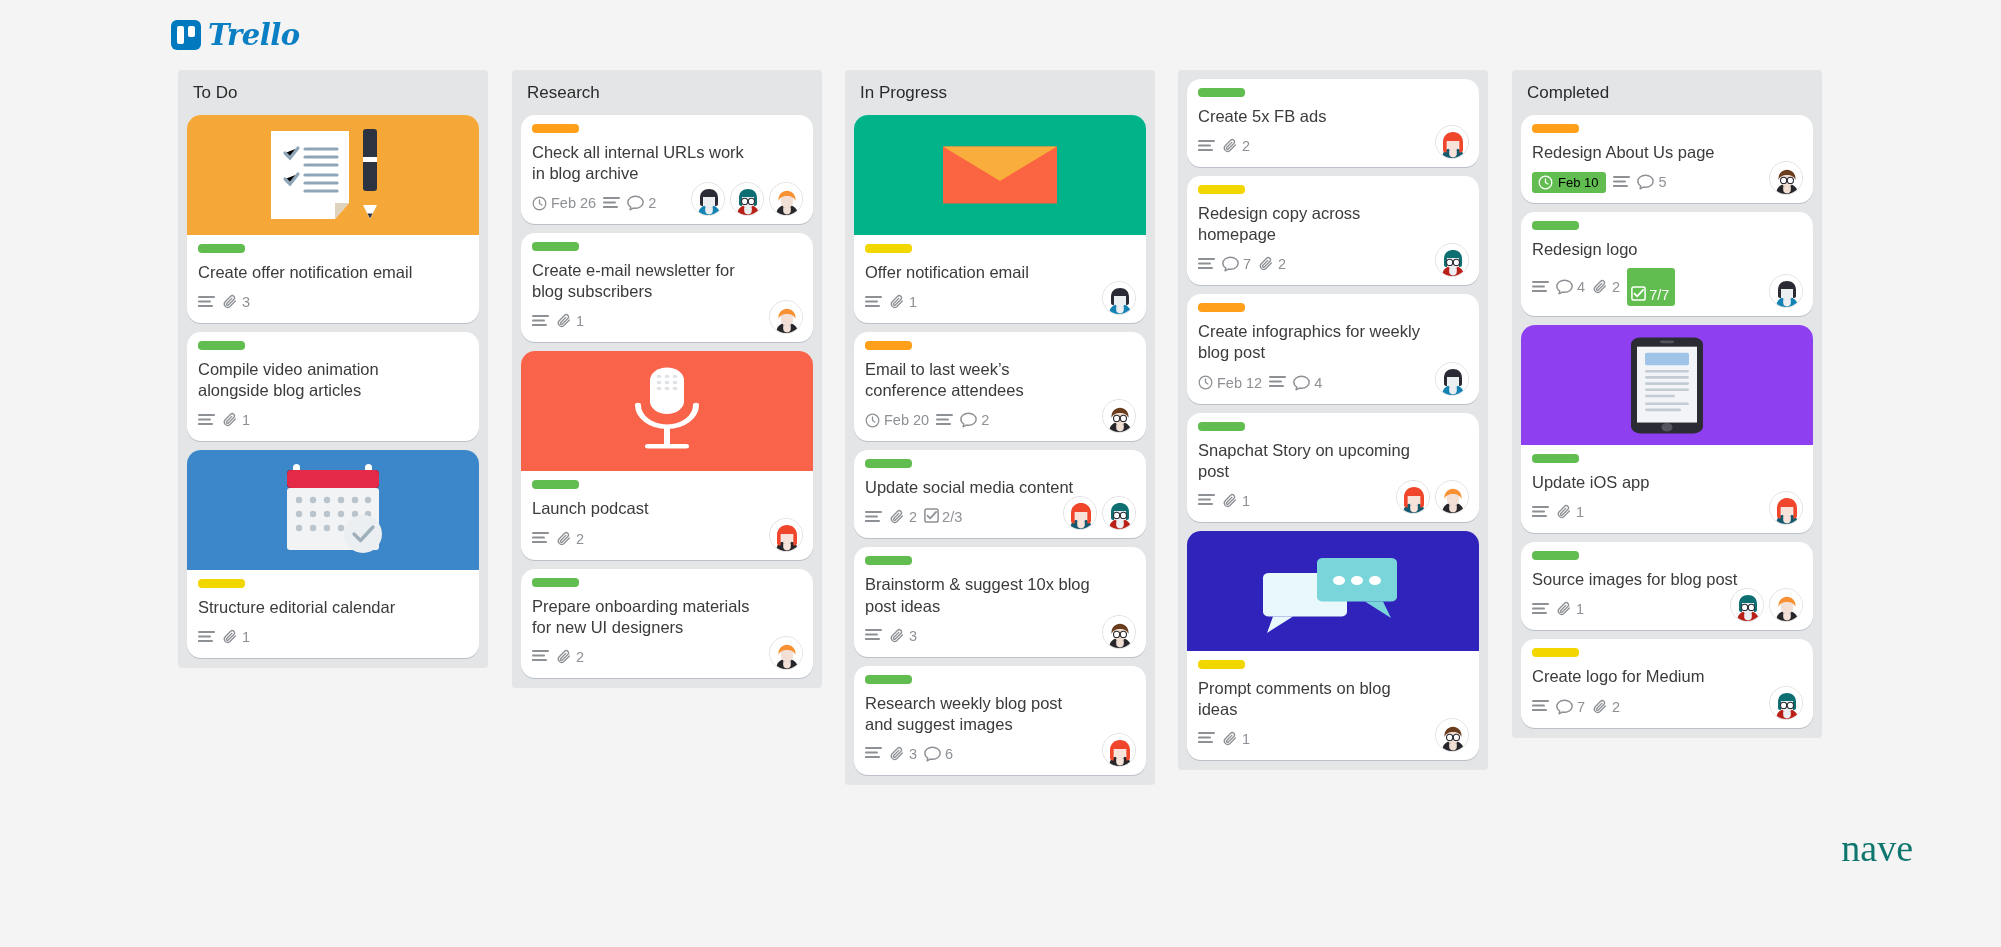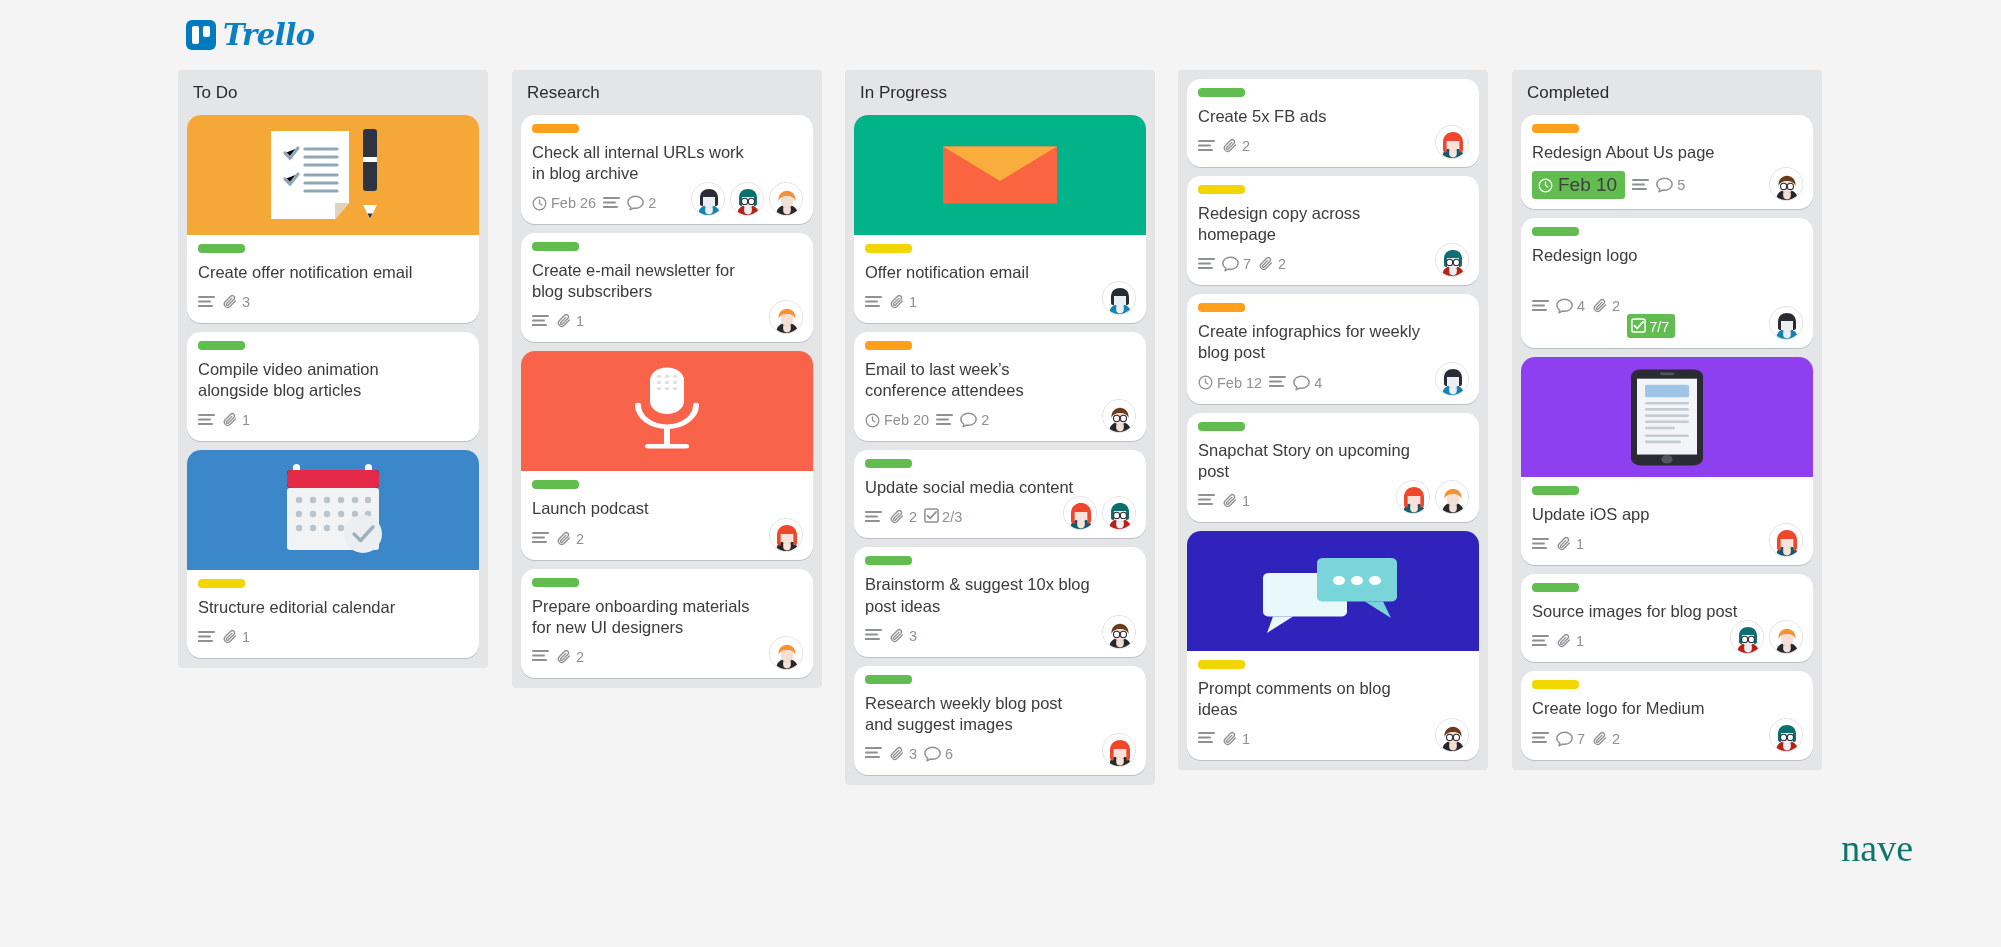--- a/index.html
+++ b/index.html
@@ -6,21 +6,21 @@
   html, body {
     width: 2001px; height: 947px;
     background: #f4f4f4;
     font-family: "Liberation Sans", sans-serif;
     overflow: hidden;
   }
   .board { position: relative; width: 2001px; height: 947px; }
 
   
   .logo {
-    position: absolute; left: 186px; top: 18px;
+    position: absolute; left: 171px; top: 18px;
     display: flex; align-items: center; gap: 7px;
   }
   .logo-mark {
     width: 30px; height: 30px; border-radius: 6px;
     background: #0079bf; position: relative; flex: none;
   }
   .logo-mark::before, .logo-mark::after {
     content: ""; position: absolute; background: #fff; border-radius: 2px;
   }
   .logo-mark::before { left: 6px; top: 6px; width: 7px; height: 18px; }
@@ -76,34 +76,34 @@
   }
   .meta-item {
     display: flex; align-items: center; gap: 4px;
     color: #8d9094; font-size: 14.5px;
   }
   .meta-item svg { display: block; }
 
   
   .due-pill {
     display: inline-flex; align-items: center; gap: 5px;
-    background: #61bd4f; color: #404040;
+    background: #61bd4f; color: #000000;
     padding: 3px 8px 3px 6px; border-radius: 3px;
-    font-size: 19px;
+    font-size: 13px;
   }
   .due-pill svg { display: block; }
 
   
   .chk {
     display: inline-flex; align-items: center; gap: 3px;
     color: #8d9094; font-size: 14.5px;
   }
   .chk.done {
     background: #61bd4f; color: #fff;
-    padding: 4px 6px 2px 4px; border-radius: 3px; margin-top: 40px;
+    padding: 18px 6px 2px 4px; border-radius: 3px;
   }
 
   
   .avatars {
     position: absolute; right: 10px; bottom: 8px;
     display: flex; gap: 5px;
   }
   .avatar {
     width: 34px; height: 34px; border-radius: 50%;
     background: #fff; border: 1px solid #e2e2e2;

